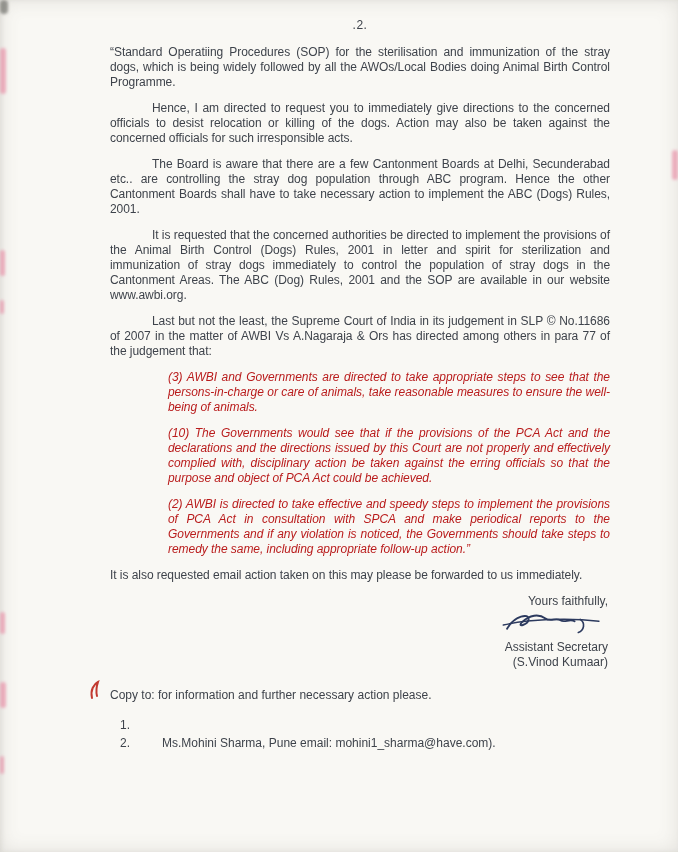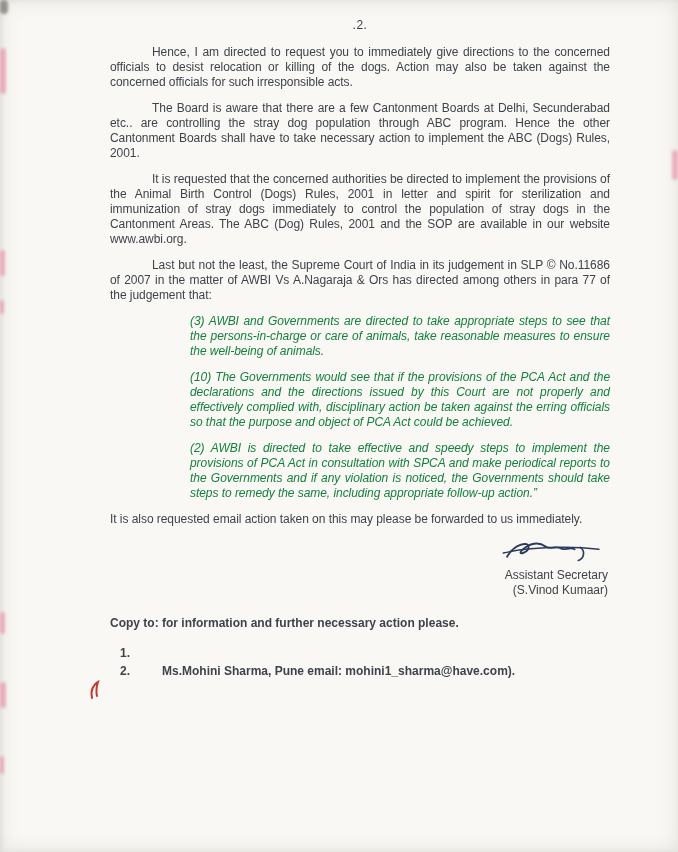--- a/index.html
+++ b/index.html
@@ -11,25 +11,25 @@
   body{background:#e9e9e6;font-family:"Liberation Sans","DejaVu Sans",sans-serif;}
   .page{
     position:relative;width:678px;height:852px;margin:0 auto;overflow:hidden;
     background:var(--paper);color:var(--ink);
     box-shadow:inset 0 0 20px rgba(90,88,75,.14), inset 2px 0 4px rgba(60,60,55,.08);
   }
   .content{position:absolute;left:110px;top:18px;width:500px;}
   .page-number{text-align:center;font-size:12px;margin-bottom:13px;letter-spacing:.5px;}
   .para{margin:0 0 11px 0;font-size:12px;line-height:15px;text-align:justify;letter-spacing:-0.05px;}
   .para.indent{text-indent:42px;}
-  .quote{margin-left:80px;font-style:italic;color:#15803d;}
+  .quote{margin-left:58px;font-style:italic;color:#b91c1c;}
   .link{color:var(--link);}
   .closing{margin-top:8px;text-align:right;font-size:12px;line-height:15px;padding-right:2px;}
   .closing .sig-wrap{margin:1px 0 0 0;height:30px;}
-  .copy{margin-top:18px;font-size:12px;line-height:15px;font-weight:bold;}
+  .copy{margin-top:18px;font-size:12px;line-height:15px;}
   .copy-list{margin-top:15px;padding-left:10px;}
   .copy-item{display:flex;margin-bottom:3px;}
   .copy-num{width:42px;flex:0 0 42px;}
   .artifact{position:absolute;border-radius:4px;filter:blur(1.6px);opacity:.55;}
   .artifact.pink{background:var(--artifact-pink);}
   .artifact.dark{background:#5a5a55;opacity:.6;}
   .red-mark{position:absolute;left:88px;top:680px;}
 </style>
 </head>
 <body>
@@ -48,36 +48,38 @@
   <div class="red-mark">
     <svg width="14" height="20" viewBox="0 0 14 20">
       <path d="M4 18 C2 10 6 4 10 2 C8 8 8 12 9 16" fill="none" stroke="var(--artifact-red)" stroke-width="2" stroke-linecap="round"></path>
     </svg>
   </div>
 
   <div class="content">
 
     <div class="page-number">.2.</div>
 
+    <p class="para">“Standard Operatiing Procedures (SOP) for the sterilisation and immunization of the stray dogs, which is being widely followed by all the AWOs/Local Bodies doing Animal Birth Control Programme.</p>
 
     <p class="para indent">Hence, I am directed to request you to immediately give directions to the concerned officials to desist relocation or killing of the dogs. Action may also be taken against the concerned officials for such irresponsible acts.</p>
 
     <p class="para indent">The Board is aware that there are a few Cantonment Boards at Delhi, Secunderabad etc.. are controlling the stray dog population through ABC program. Hence the other Cantonment Boards shall have to take necessary action to implement the ABC (Dogs) Rules, 2001.</p>
 
     <p class="para indent"><span>It is requested that the concerned authorities be directed to implement the provisions of the Animal Birth Control (Dogs) Rules, 2001 in letter and spirit for sterilization and immunization of stray dogs immediately to control the population of stray dogs in the Cantonment Areas. The ABC (Dog) Rules, 2001 and the SOP are available in our website </span><span class="link">www.awbi.org</span><span>.</span></p>
 
     <p class="para indent">Last but not the least, the Supreme Court of India in its judgement in SLP © No.11686 of 2007 in the matter of AWBI Vs A.Nagaraja &amp; Ors has directed among others in para 77 of the judgement that:</p>
 
     <p class="para quote">(3) AWBI and Governments are directed to take appropriate steps to see that the persons-in-charge or care of animals, take reasonable measures to ensure the well-being of animals.</p>
     <p class="para quote">(10) The Governments would see that if the provisions of the PCA Act and the declarations and the directions issued by this Court are not properly and effectively complied with, disciplinary action be taken against the erring officials so that the purpose and object of PCA Act could be achieved.</p>
     <p class="para quote">(2) AWBI is directed to take effective and speedy steps to implement the provisions of PCA Act in consultation with SPCA and make periodical reports to the Governments and if any violation is noticed, the Governments should take steps to remedy the same, including appropriate follow-up action.”</p>
 
     <p class="para">It is also requested email action taken on this may please be forwarded to us immediately.</p>
 
     <div class="closing">
+      <div>Yours faithfully,</div>
       <div class="sig-wrap">
         <svg width="110" height="30" viewBox="0 0 110 32">
           <path d="M6 20 C14 6 30 3 29 10 C28 16 16 19 22 13 C30 5 40 4 47 9 C52 13 58 8 63 11 C67 14 73 9 78 12" fill="none" stroke="var(--signature)" stroke-width="2" stroke-linecap="round"></path>
           <path d="M2 16 C30 10 70 8 104 12" fill="none" stroke="var(--signature)" stroke-width="1.6" stroke-linecap="round"></path>
           <path d="M84 10 C90 14 88 22 82 24" fill="none" stroke="var(--signature)" stroke-width="1.8" stroke-linecap="round"></path>
         </svg>
       </div>
       <div>Assistant Secretary</div>
       <div>(S.Vinod Kumaar)</div>
     </div>

